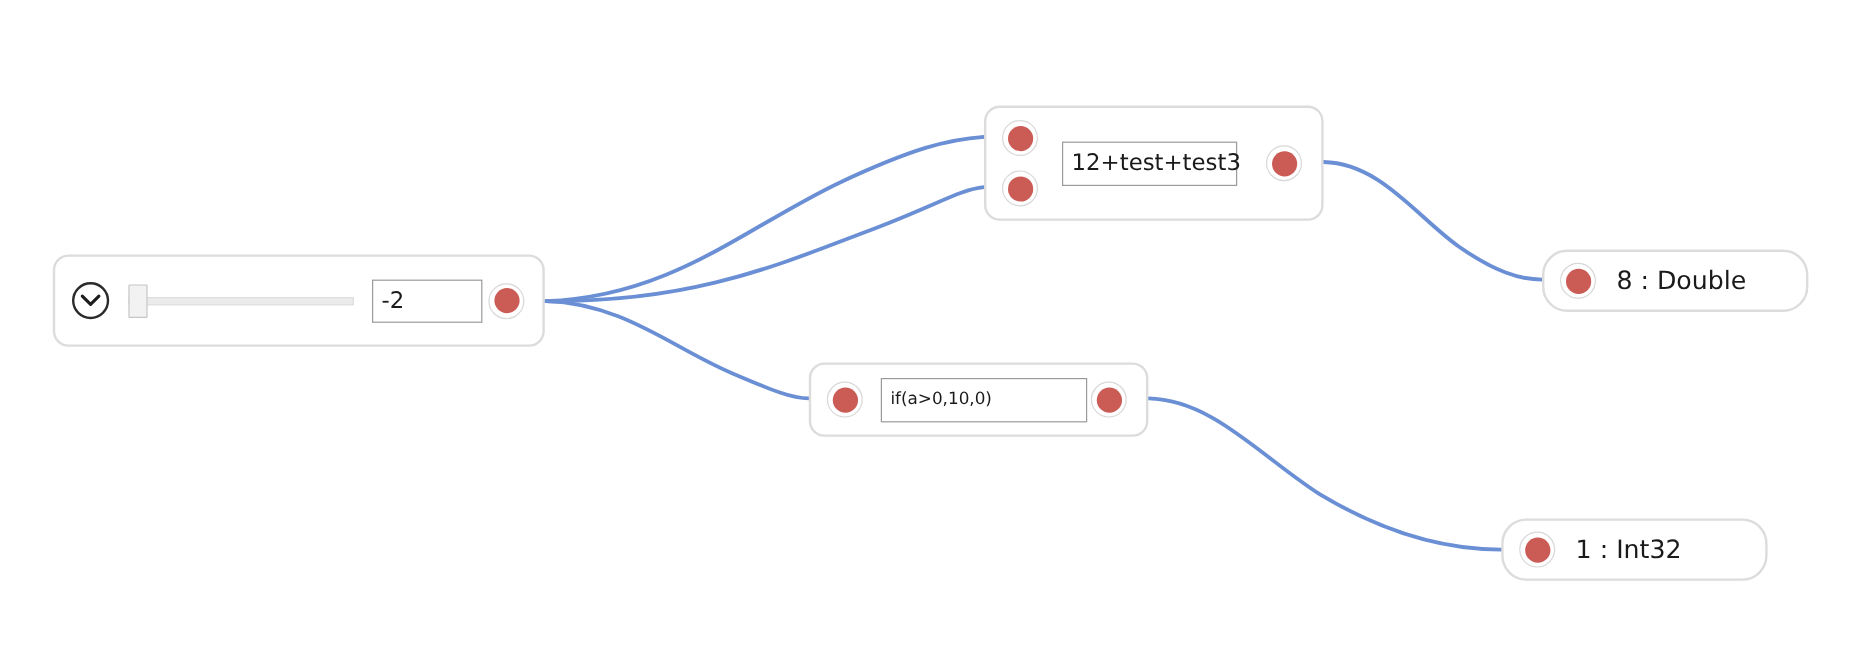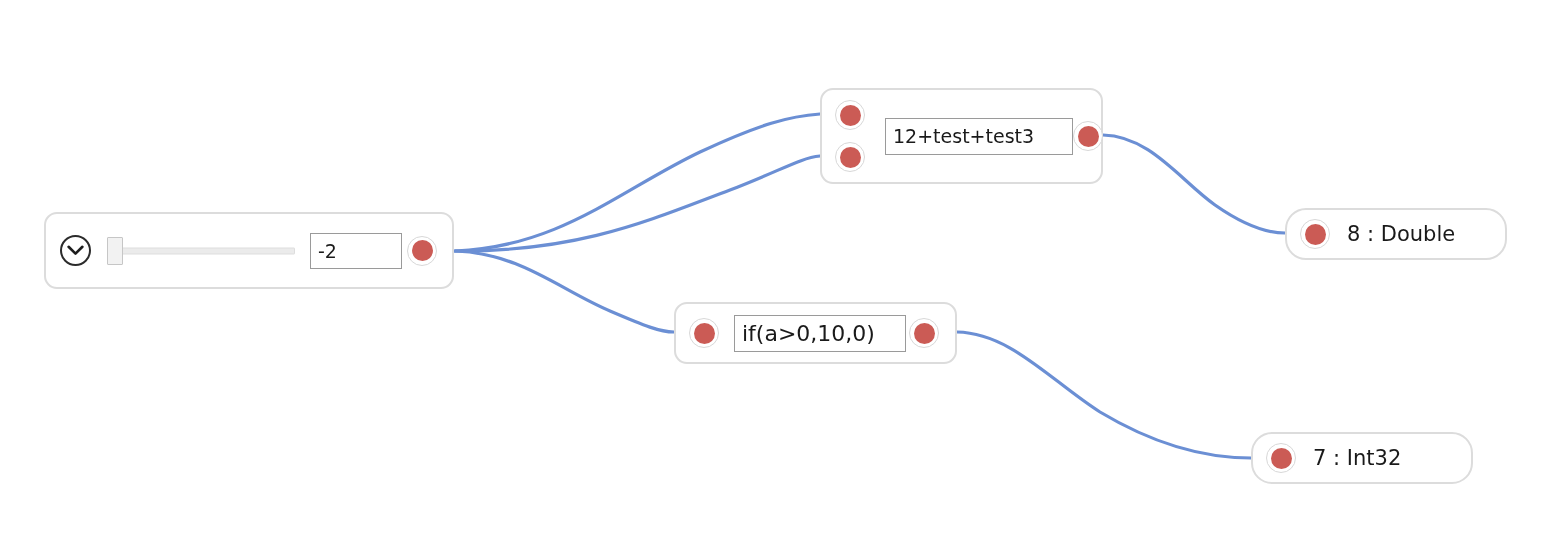--- a/index.html
+++ b/index.html
@@ -137,38 +137,38 @@
   .spacer { flex: 1 1 auto; }
   
   #node-expr {
     left: 820px;
     top: 88px;
     width: 283px;
     height: 96px;
     padding: 0 16px 0 13px;
   }
   #expr-text {
-    width: 188px;
+    width: 146px;
     height: 37px;
     margin-left: 20px;
     font-size: 19px;
   }
   
   #node-if {
     left: 674px;
     top: 302px;
     width: 283px;
     height: 62px;
     padding: 0 16px 0 13px;
   }
   #if-text {
     width: 172px;
     height: 37px;
     margin-left: 15px;
-    font-size: 22px;
+    font-size: 14px;
   }
   
   .result-node {
     padding: 0 18px 0 13px;
     gap: 0;
     border-radius: 21px;
   }
   #node-result-double {
     left: 1285px;
     top: 208px;
@@ -245,16 +245,16 @@
     <div class="port"></div>
   </div>
 
   <div class="node result-node" id="node-result-double">
     <div class="port"></div>
     <div class="result-label">8 : Double</div>
   </div>
 
   <div class="node result-node" id="node-result-int">
     <div class="port"></div>
-    <div class="result-label">7 : Int32</div>
+    <div class="result-label">1 : Int32</div>
   </div>
 
 </div>
 
 </body></html>

